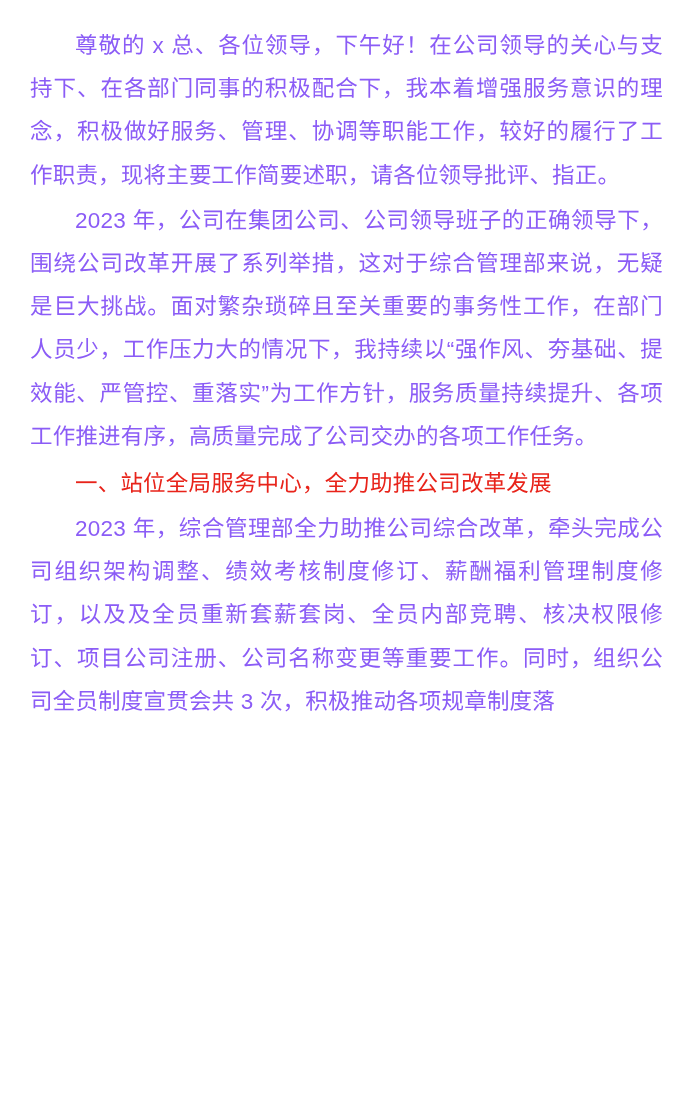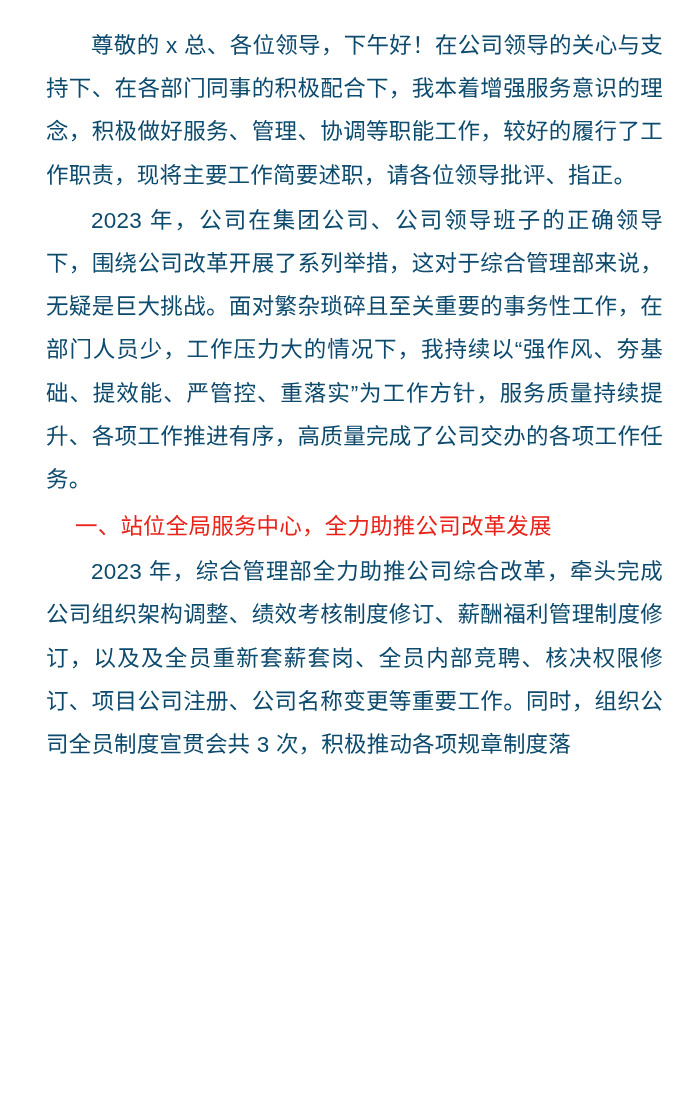--- a/index.html
+++ b/index.html
@@ -26,24 +26,24 @@
     font-size: 31px;
     font-weight: bold;
     letter-spacing: 1px;
     color: #2b2b2b;
     margin: 8px 0 26px 0;
     line-height: 1.3;
   }
   .para {
     font-size: 22.5px;
     line-height: 1.92;
-    color: #0c4a6e;
+    color: #8b5cf6;
     text-align: justify;
     text-justify: inter-ideograph;
-    margin: 0 0 2px 16px;
+    margin: 0 0 2px 0;
     text-indent: 2em;
     letter-spacing: 0.2px;
   }
   .heading-red {
     font-size: 22.5px;
     font-weight: normal;
     color: #e8231a;
     line-height: 1.92;
     margin: 4px 0 2px 0;
     text-indent: 2em;

